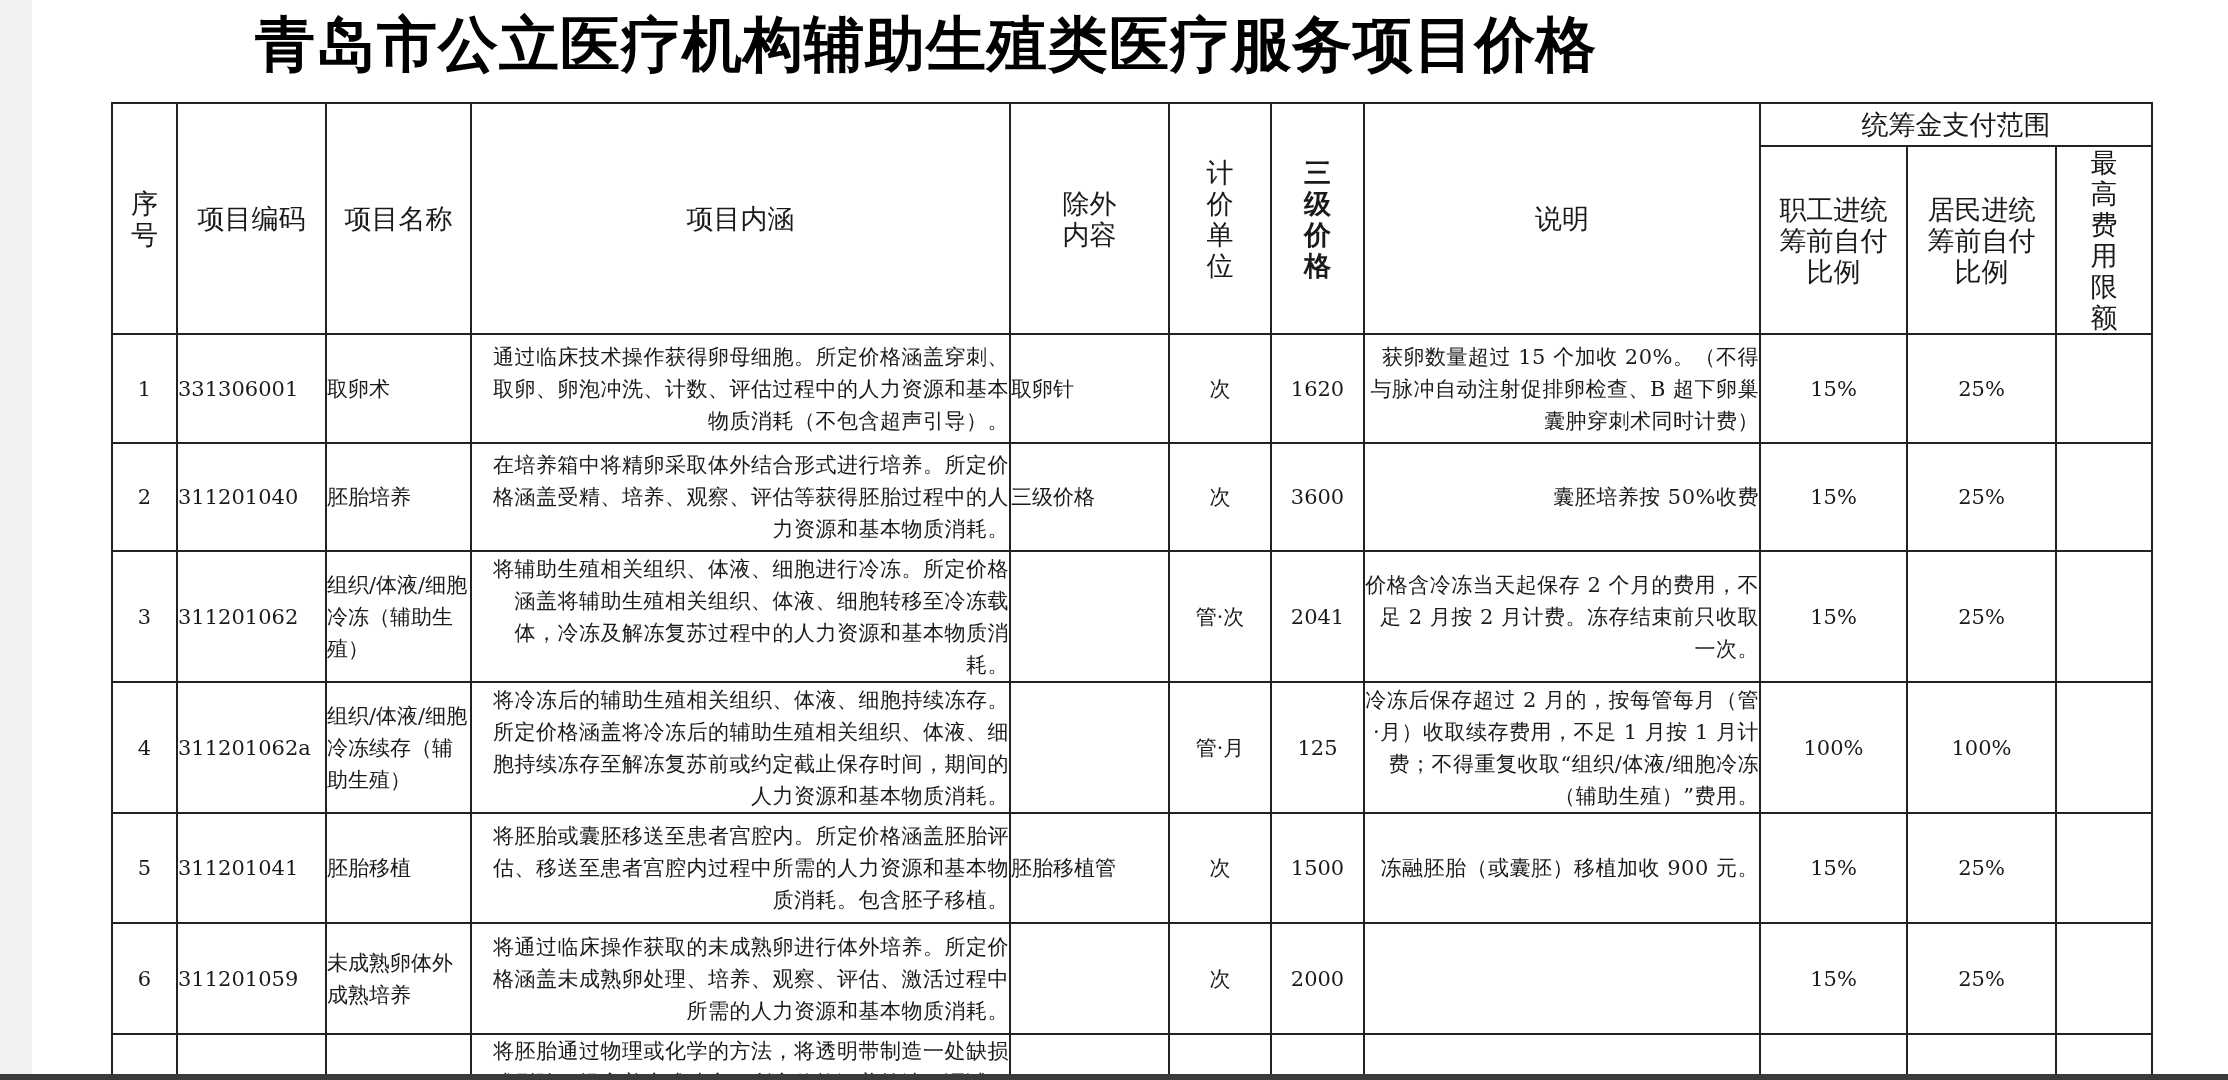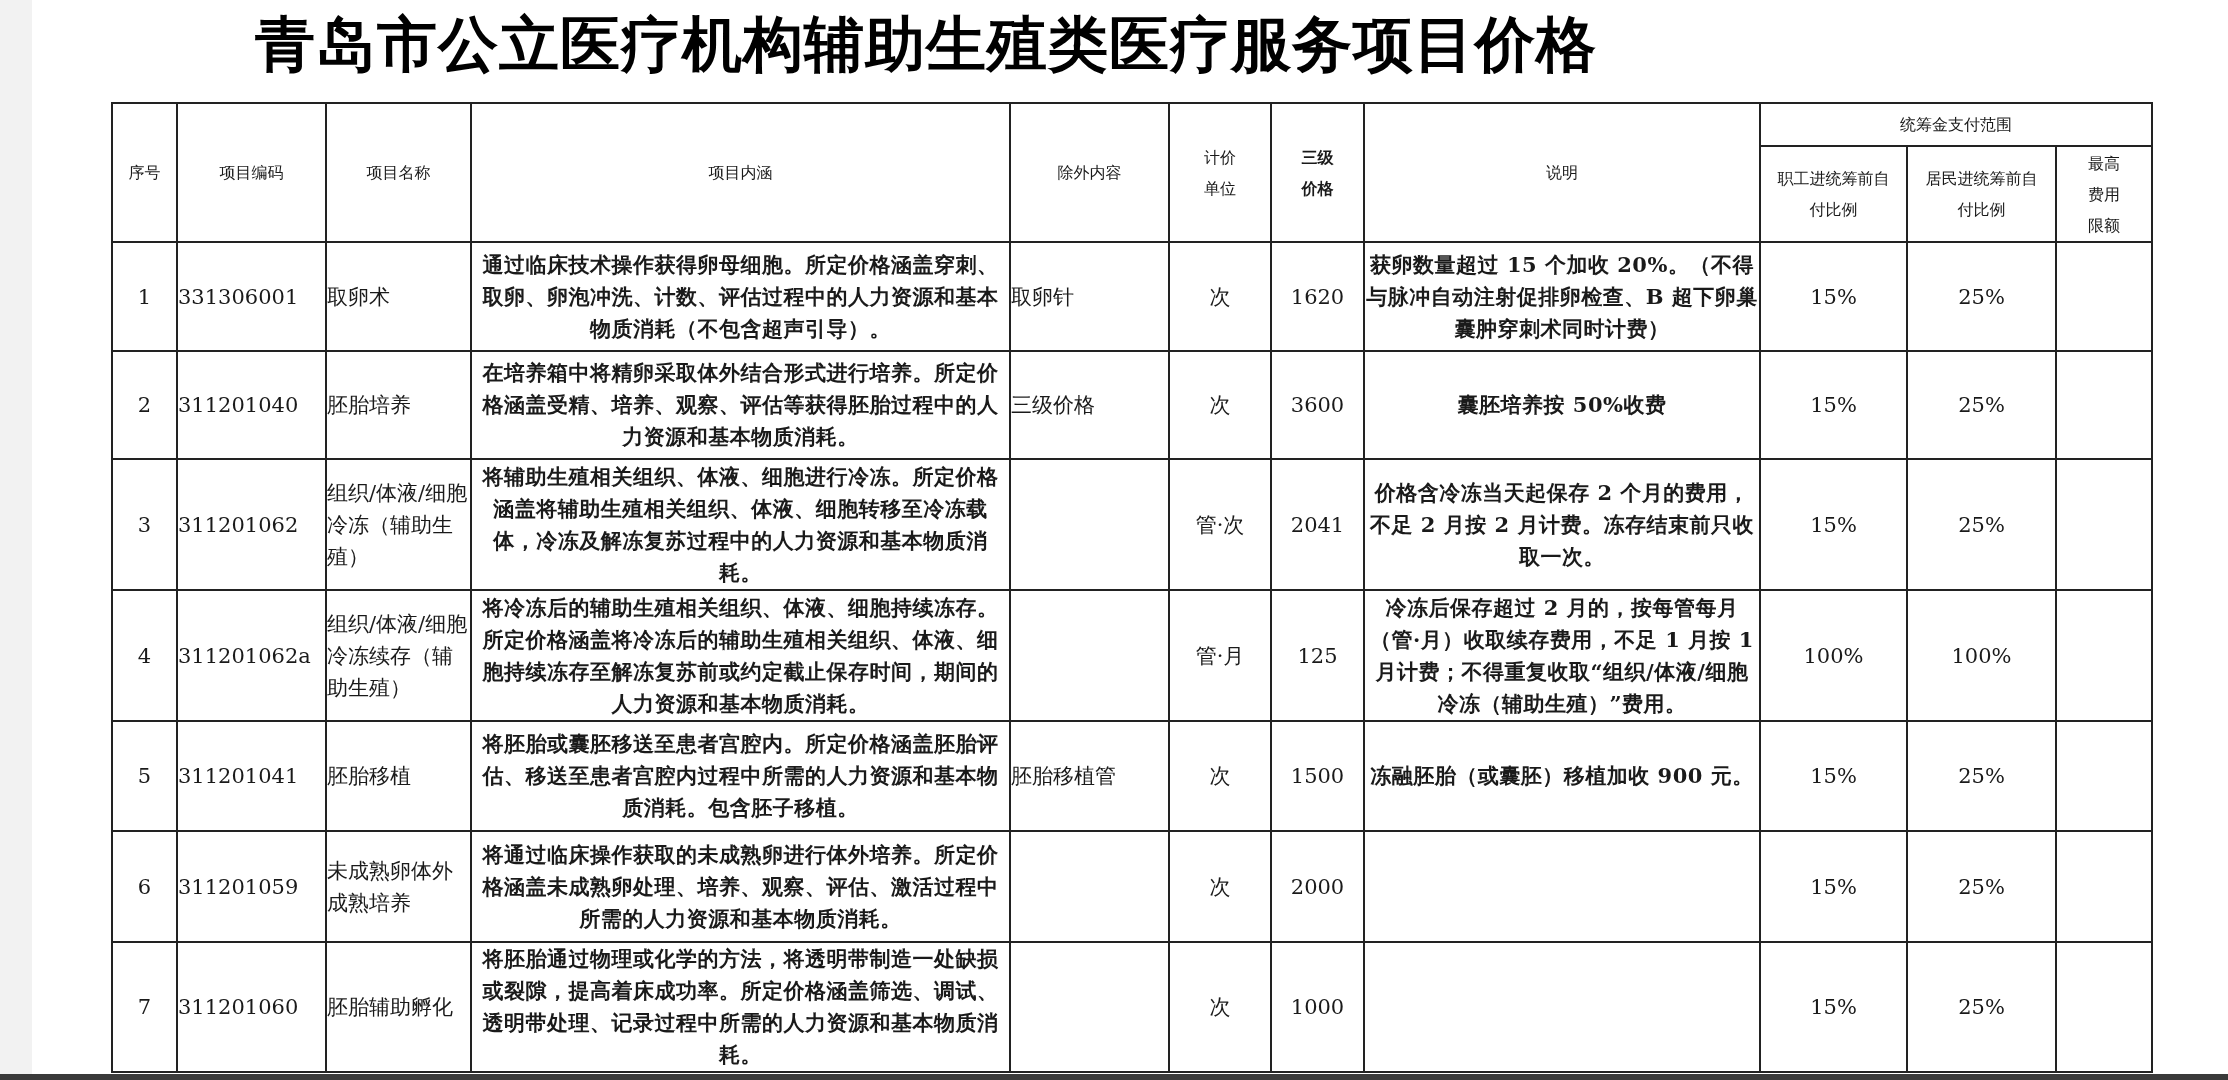--- a/index.html
+++ b/index.html
@@ -22,28 +22,28 @@
     border-collapse:collapse; table-layout:fixed;
     width:2040px;
   }
   table.price th, table.price td {
     border:2px solid #222;
     padding:0;
     vertical-align:middle;
   }
   table.price th {
     font-family:"DejaVu Sans","Liberation Sans",sans-serif;
-    font-weight:normal; font-size:16px; line-height:31px; text-align:center;
+    font-weight:normal; font-size:27px; line-height:31px; text-align:center;
   }
   table.price td {
     font-size:21px; line-height:32px;
   }
   td.c { text-align:center; }
   td.l { text-align:left; padding:0 12px; }
-  td.desc { text-align:center; padding:0 12px; letter-spacing:0.5px;font-weight:bold; }
+  td.desc { text-align:right; padding:0 12px; letter-spacing:0.5px; }
   td.pct { text-align:center; font-size:19px; }
   tr.hdr1 th { height:41px; }
   tr.hdr2 th { height:92px; }
 </style>
 </head>
 <body>
 
 <div class="left-strip"></div>
 
 <div class="title">青岛市公立医疗机构辅助生殖类医疗服务项目价格</div>

